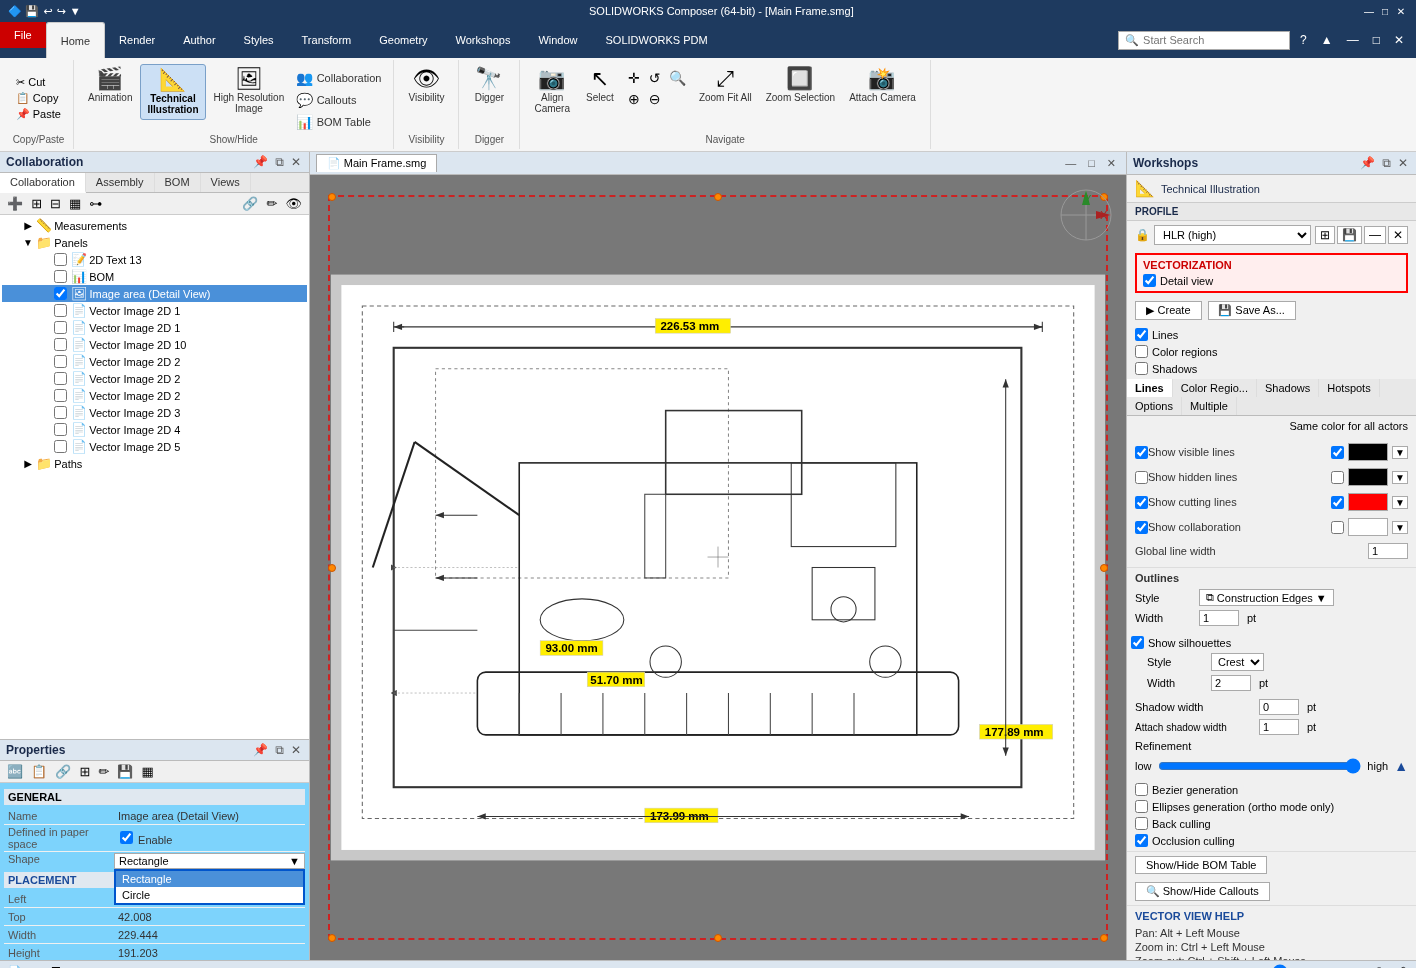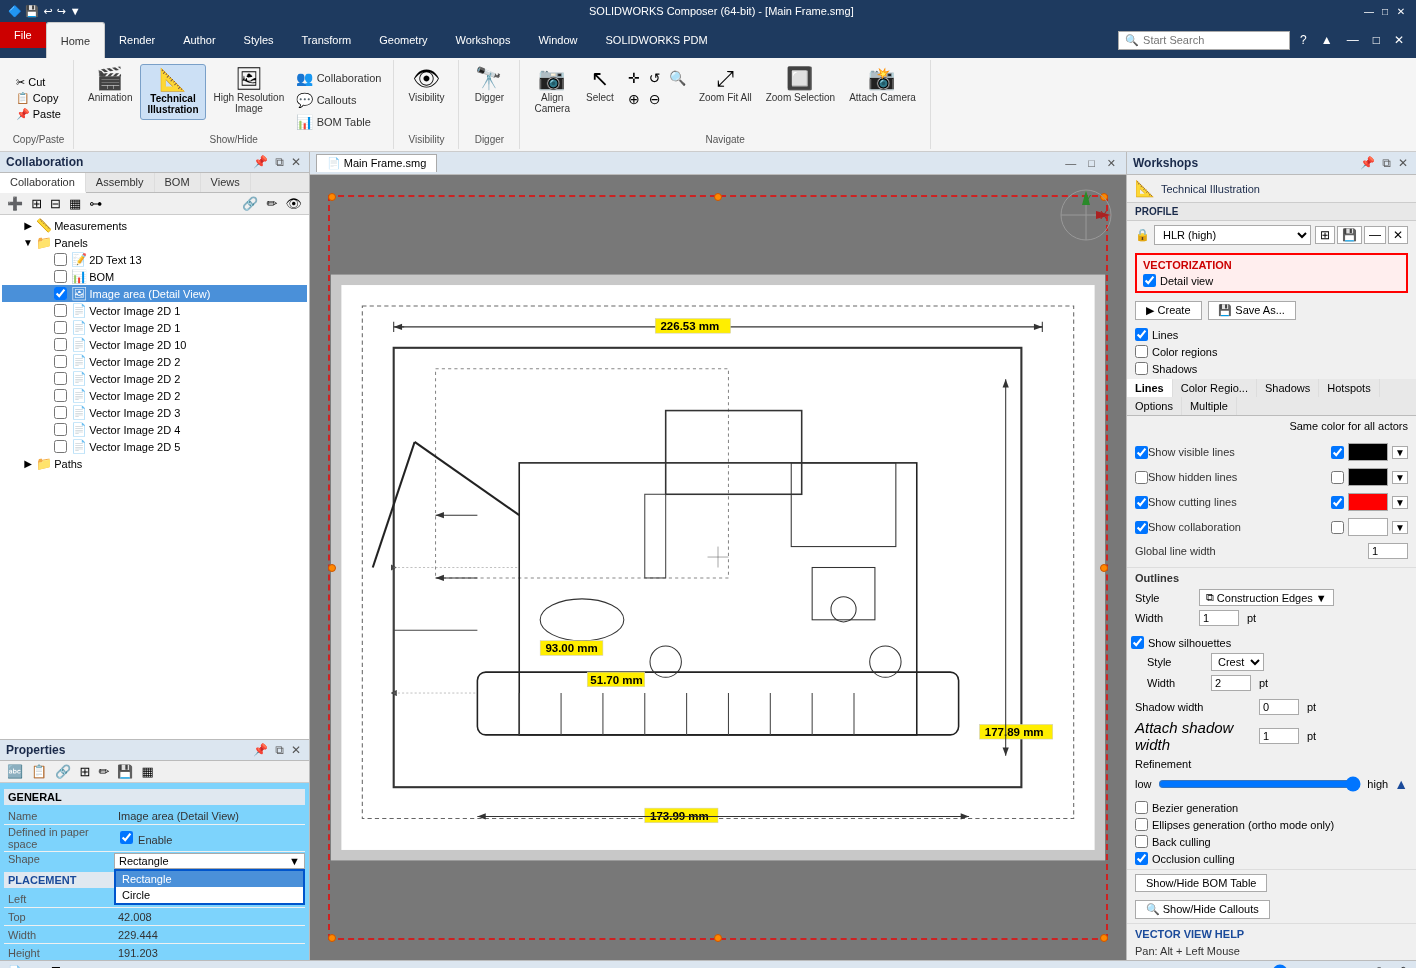--- a/index.html
+++ b/index.html
@@ -856,21 +856,21 @@
       </div>
     </div>
 
     <div style="padding:2px 8px;">
       <div class="outlines-row">
         <span style="width:120px;font-size:11px;">Shadow width</span>
         <input type="text" class="ws-input" value="0" style="">
         <span style="font-size:11px;margin-left:4px;">pt</span>
       </div>
       <div class="outlines-row">
-        <span style="width:120px;font-size:15px;font-style:italic;">Attach shadow width</span>
+        <span style="width:120px;font-size:10px;">Attach shadow width</span>
         <input type="text" class="ws-input" value="1" style="">
         <span style="font-size:11px;margin-left:4px;">pt</span>
       </div>
       <div class="slider-row">
         <span style="font-size:11px;">Refinement</span>
       </div>
       <div class="slider-row">
         <span style="font-size:11px;">low</span>
         <input type="range" class="ws-slider" min="0" max="10" value="10" style="">
         <span style="font-size:11px;">high</span>

